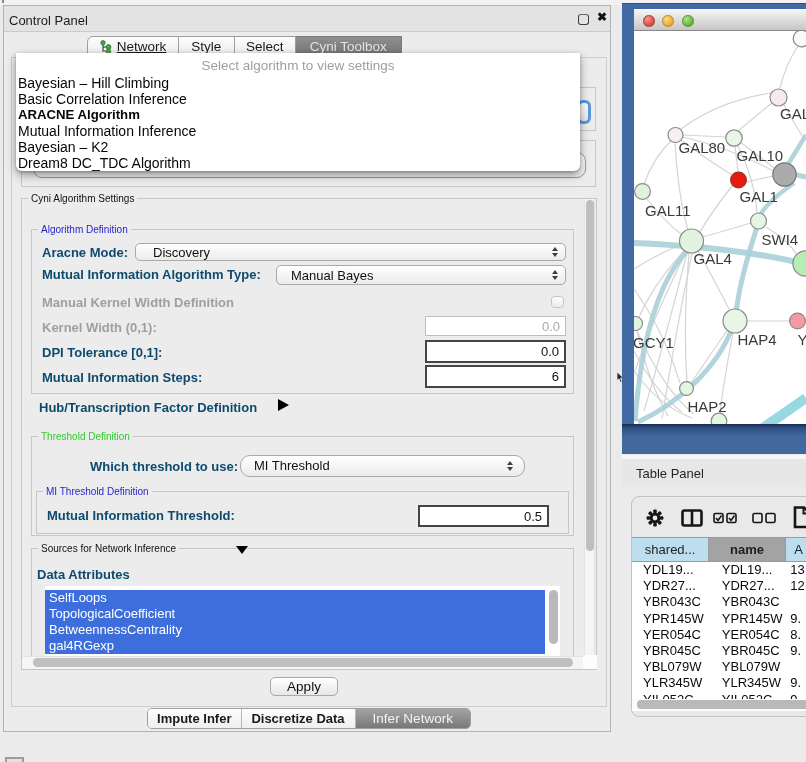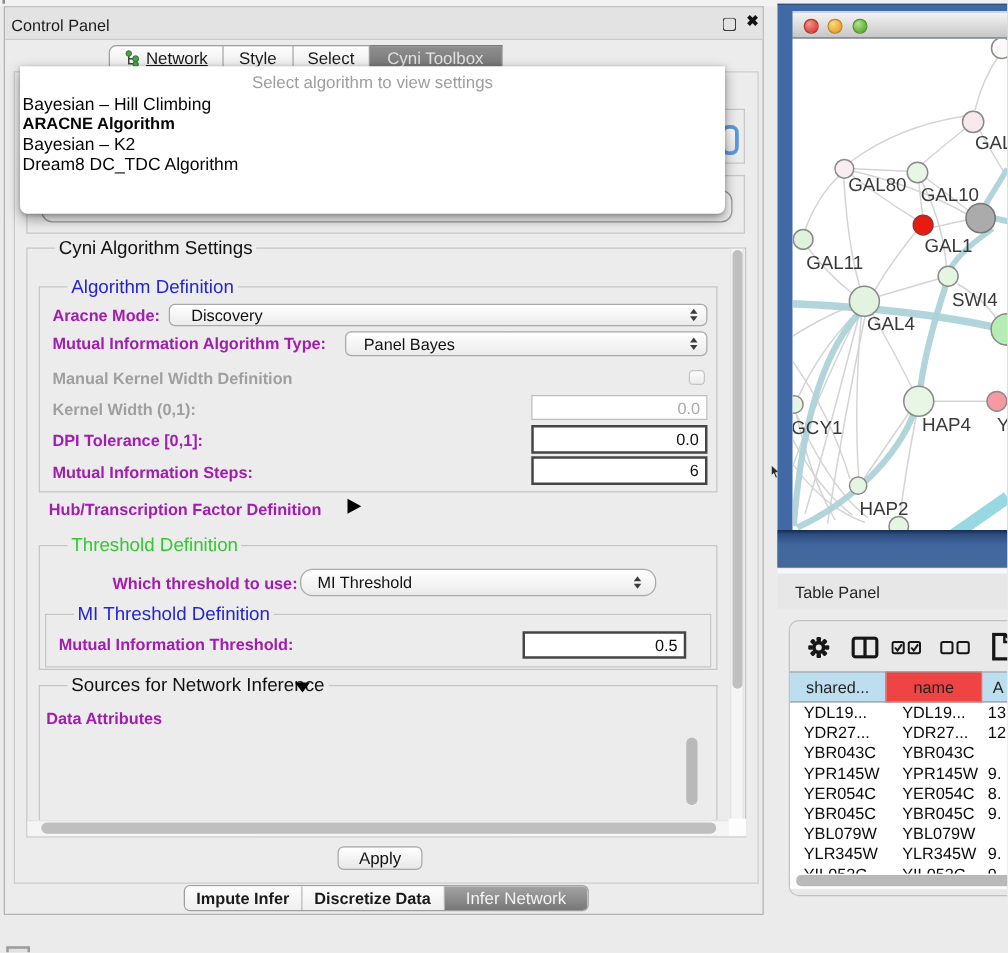--- a/index.html
+++ b/index.html
@@ -47,32 +47,32 @@
   
   .popup { left:16px; top:53px; width:564px; height:118px; background:#fff;
            border-radius:0 0 6px 6px; box-shadow:0 4px 10px rgba(0,0,0,0.38), 0 1px 3px rgba(0,0,0,0.22); }
   .popup-prompt { left:0; top:5px; width:564px; text-align:center; font-size:13.5px; color:#9e9e9e; }
   .popup-list { left:1px; top:22px; width:562px; }
   .popup-item { height:16.05px; line-height:16px; font-size:14px; color:#060606; padding-left:1px; white-space:nowrap; }
   .popup-item.bold { font-weight:bold; font-size:13.2px; }
 
   
   .group { border:1px solid #c6c6c6; }
-  .gtitle { position:absolute; top:-8px; left:22px; background:#ececec; padding:0 3px; font-size:15px;
+  .gtitle { position:absolute; top:-8px; left:6px; background:#ececec; padding:0 3px; font-size:10px;
             color:#111; white-space:nowrap; line-height:15px; }
   .gtitle.blue { color:#2525cf; }
   .gtitle.green { color:#2ecb2e; }
 
   .settings-box { left:21px; top:198px; width:576px; height:472px; }
   .alg-box { left:31px; top:229px; width:543px; height:165px; }
   .thr-box { left:31px; top:436px; width:543px; height:100px; }
   .mit-box { left:36px; top:491px; width:533px; height:43px; }
   .src-box { left:31px; top:548px; width:543px; height:110px; border-bottom:none; }
 
-  .lbl { position:absolute; font-size:13px; font-weight:bold; color:#a21caf; white-space:nowrap; line-height:15px; }
+  .lbl { position:absolute; font-size:13px; font-weight:bold; color:#0c4a6e; white-space:nowrap; line-height:15px; }
   .lbl.dis { color:#9f9f9f; }
 
   
   .combo { position:absolute; border:1px solid #a9a9a9; border-radius:5px;
            background:linear-gradient(#ffffff,#ebebeb); display:flex; align-items:center; }
   .combo .ctext { font-size:13px; color:#111; padding-left:17px; flex:1; white-space:nowrap; }
   .combo .arrows { width:9px; margin-right:6px; display:flex; flex-direction:column; align-items:center; gap:2px; }
   .combo .arrows .up { width:0; height:0; border-left:3.5px solid transparent; border-right:3.5px solid transparent;
                        border-bottom:4.5px solid #3d3d3d; }
   .combo .arrows .dn { width:0; height:0; border-left:3.5px solid transparent; border-right:3.5px solid transparent;
@@ -148,21 +148,21 @@
   .tp-panel { left:631px; top:496px; width:185px; height:221px; background:#e9e9e9;
               border:1px solid #c2c2c2; border-radius:8px; }
   .tp-toolbar-icon { position:absolute; }
   .tp-table { left:632px; top:537px; width:174px; height:174px; background:#fff; overflow:hidden; }
   .tp-header { position:absolute; left:0; top:0; height:25px; width:300px; display:flex; }
   .th-cell { height:25px; border-right:1px solid #9b9b9b; border-top:1px solid #9b9b9b;
              border-bottom:1px solid #9b9b9b; font-size:13px; color:#1f1f1f; display:flex;
              align-items:center; justify-content:center; }
   .th-cell.blue { background:#bcdeee; }
   .th-cell.c3 { justify-content:flex-start; padding-left:8.5px; }
-  .th-cell.gray { background:#ef4444; }
+  .th-cell.gray { background:#a3a3a3;font-weight:bold; }
   .tp-rows { position:absolute; left:0; top:25px; width:300px; height:137px; overflow:hidden; }
   .tp-row { height:16.2px; display:flex; }
   .td-cell { font-size:13px; color:#0a0a0a; line-height:16.2px; white-space:nowrap; overflow:hidden; }
   .td-cell.c1 { width:77.3px; padding-left:11px; }
   .td-cell.c2 { width:76.5px; padding-left:12.5px; }
   .td-cell.c3 { width:40px; padding-left:4.5px; }
   .tp-hsb-track { left:632px; top:699px; width:174px; height:10px; background:#fbfbfb; }
   .tp-hsb-thumb { left:637px; top:700px; width:175px; height:8.5px; background:#b9b9b9; border-radius:4px; }
 
   svg text { font-family:"Liberation Sans", sans-serif; }
@@ -210,21 +210,23 @@
 
   <div class="abs frag-boxA"></div>
   <div class="abs frag-ring"></div>
   <div class="abs frag-boxB"></div>
   <div class="abs frag-combo"></div>
 
   <div class="abs popup">
     <div class="abs popup-prompt">Select algorithm to view settings</div>
     <div class="abs popup-list" id="popup-list">
         <div class="popup-item">Bayesian – Hill Climbing</div>
+        <div class="popup-item">Basic Correlation Inference</div>
         <div class="popup-item bold">ARACNE Algorithm</div>
+        <div class="popup-item">Mutual Information Inference</div>
         <div class="popup-item">Bayesian – K2</div>
         <div class="popup-item">Dream8 DC_TDC Algorithm</div>
       </div>
   </div>
 
   <div class="abs group settings-box">
     <div class="gtitle">Cyni Algorithm Settings</div>
   </div>
 
   <div class="abs group alg-box">
@@ -235,21 +237,21 @@
   <div class="abs lbl" style="left:42px; top:267px;">Mutual Information Algorithm Type:</div>
 
   <div class="abs combo" style="left:135px; top:243px; width:431px; height:18px;">
     <span class="ctext">Discovery</span>
     <span class="arrows">
         <span class="up"></span>
         <span class="dn"></span>
       </span>
   </div>
   <div class="abs combo" style="left:276px; top:265px; width:290px; height:20px;">
-    <span class="ctext" style="padding-left:14px;">Panel Bayes</span>
+    <span class="ctext" style="padding-left:14px;">Manual Bayes</span>
     <span class="arrows">
         <span class="up"></span>
         <span class="dn"></span>
       </span>
   </div>
 
   <div class="abs lbl dis" style="left:42px; top:295px;">Manual Kernel Width Definition</div>
   <div class="abs cbox" style="left:551px; top:296px;"></div>
 
   <div class="abs lbl dis" style="left:42px; top:320px;">Kernel Width (0,1):</div>
@@ -284,20 +286,26 @@
   <div class="abs lbl" style="left:47px; top:508px;">Mutual Information Threshold:</div>
   <div class="abs tfield en" style="left:418px; top:505px; width:131px; height:22px;">0.5</div>
 
   <div class="abs group src-box">
     <div class="gtitle">Sources for Network Inference</div>
   </div>
   <div class="abs tri-down" style="left:236px; top:546px;"></div>
 
   <div class="abs lbl" style="left:37px; top:567px;">Data Attributes</div>
 
+  <div class="abs attr-list" id="attr-list">
+      <div class="attr-item">SelfLoops</div>
+      <div class="attr-item">TopologicalCoefficient</div>
+      <div class="attr-item">BetweennessCentrality</div>
+      <div class="attr-item">gal4RGexp</div>
+    </div>
   <div class="abs attr-vsb-thumb"></div>
 
   <div class="abs sp-vsb-track"></div>
   <div class="abs sp-vsb-thumb"></div>
   <div class="abs sp-hsb-track"></div>
   <div class="abs sp-hsb-thumb"></div>
   <div class="abs sp-corner"></div>
 
   <div class="abs apply-btn">Apply</div>
 

